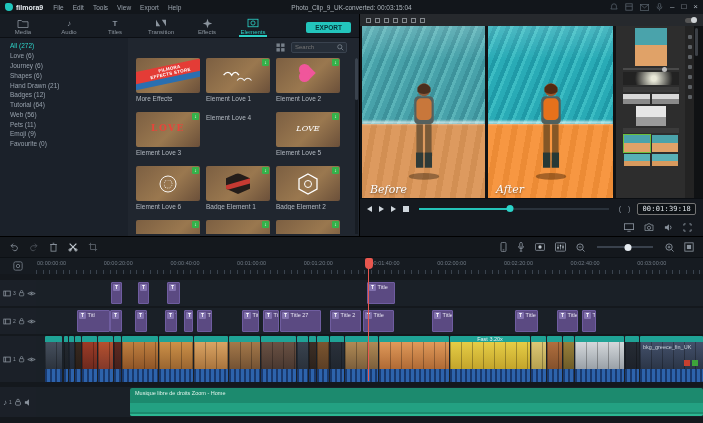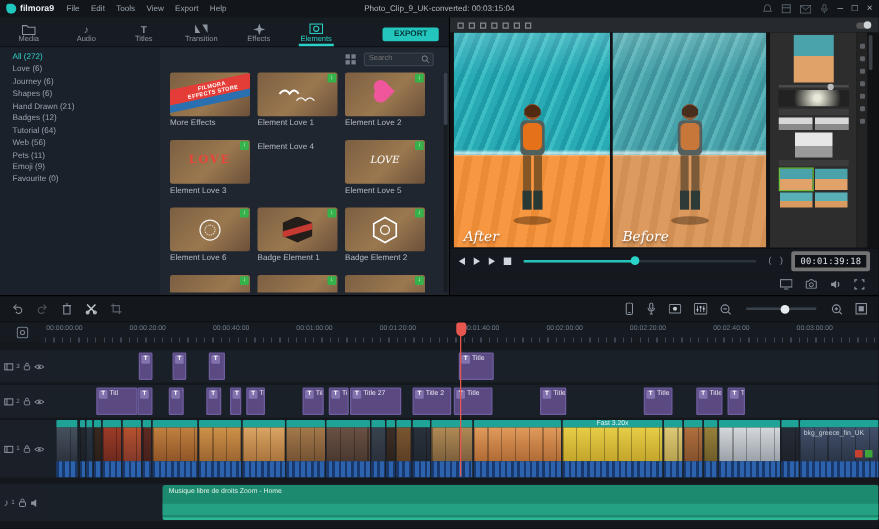--- a/index.html
+++ b/index.html
@@ -86,21 +86,21 @@
   .vid-scroll::after{content:"";position:absolute;top:2px;left:0.5px;width:3px;height:28px;background:#3c4046;border-radius:2px}
   .transport{height:20px;background:#15191f;border-top:1px solid #0b0e12;display:flex;align-items:center;padding:0 7px;gap:7px}
   .tb{width:0;height:0;border-style:solid}
   .tb.prev{border-width:3.5px 5px 3.5px 0;border-color:transparent #cfd6dc transparent transparent}
   .tb.play,.tb.next{border-width:3.5px 0 3.5px 5px;border-color:transparent transparent transparent #cfd6dc}
   .tb.stop{width:6px;height:6px;background:#cfd6dc;border:none}
   .pslider{flex:1;height:2px;background:#2a323b;position:relative;margin:0 3px}
   .pfill{height:2px;background:#24c3b9}
   .pknob{position:absolute;top:-2.5px;width:7px;height:7px;border-radius:50%;background:#2bd4c9;transform:translateX(-50%)}
   .bracket{font-size:7px;color:#8a939d}
-  .timecode{font-family:"DejaVu Sans Mono",monospace;font-size:7px;color:#dfe5ea;background:#0e1216;border:3px solid #737373;border-radius:2px;padding:1px 4px;letter-spacing:.2px}
+  .timecode{font-family:"DejaVu Sans Mono",monospace;font-size:7px;color:#dfe5ea;background:#0e1216;border:1px solid #737373;border-radius:2px;padding:1px 4px;letter-spacing:.2px}
   .preview-actions{height:18px;background:#15191f;display:flex;align-items:center;justify-content:flex-end;gap:10px;padding-right:11px}
   
   .timeline{height:187px;background:#14181d;border-top:1px solid #000;position:relative}
   .tl-toolbar{height:20px;display:flex;align-items:center;padding:0 9px;gap:10px}
   .tl-sp{flex:1}
   .zslider{width:56px;height:2px;background:#39414c;position:relative;margin:0 2px}
   .zknob{position:absolute;top:-2.5px;width:7px;height:7px;border-radius:50%;background:#e6ebf0;transform:translateX(-50%)}
   .tl-ruler{height:17px;display:flex;border-top:1px solid #0c1014}
   .corner{width:36px;display:flex;align-items:center;justify-content:center;background:#161b21}
   .ruler{flex:1;position:relative;background:#161b21}
@@ -356,55 +356,55 @@
           <span class="vti"></span>
             <span class="vti"></span>
             <span class="vti"></span>
             <span class="vti"></span>
             <span class="vti"></span>
             <span class="vti"></span>
             <span class="vti"></span>
           <span class="vtgl"></span>
         </div>
         <div class="vid-main">
+          <div class="pane before">
+            <div class="scene">
+              <div class="water"></div>
+              <div class="sand"></div>
+              <svg class="person" viewBox="0 0 24 46">
+                <ellipse cx="12" cy="44" rx="7" ry="1.6" fill="rgba(60,40,20,.45)"></ellipse>
+                <circle cx="12" cy="4" r="3" fill="#8a5a3c"></circle>
+                <path d="M9 3 q3 -3.5 6 0 l0 2 q-3 2 -6 0 z" fill="#4a2e1d"></path>
+                <rect x="7.5" y="7" width="9" height="13" rx="2" fill="#55605e"></rect>
+                <rect x="8.5" y="8" width="7" height="10" rx="2" fill="#c8773b"></rect>
+                <rect x="8.5" y="20" width="3" height="14" fill="#7a5a38"></rect>
+                <rect x="12.5" y="20" width="3" height="14" fill="#7a5a38"></rect>
+                <rect x="8.3" y="33" width="3.4" height="7" fill="#2e3a38"></rect>
+                <rect x="12.3" y="33" width="3.4" height="7" fill="#2e3a38"></rect>
+              </svg>
+            </div>
+            <div class="pane-label">Before</div>
+          </div>
           <div class="pane after">
             <div class="scene">
               <div class="water"></div>
               <div class="sand"></div>
               <svg class="person" viewBox="0 0 24 46">
                 <ellipse cx="12" cy="44" rx="7" ry="1.6" fill="rgba(60,40,20,.45)"></ellipse>
                 <circle cx="12" cy="4" r="3" fill="#8a5a3c"></circle>
                 <path d="M9 3 q3 -3.5 6 0 l0 2 q-3 2 -6 0 z" fill="#4a2e1d"></path>
                 <rect x="7.5" y="7" width="9" height="13" rx="2" fill="#55605e"></rect>
                 <rect x="8.5" y="8" width="7" height="10" rx="2" fill="#c8773b"></rect>
                 <rect x="8.5" y="20" width="3" height="14" fill="#7a5a38"></rect>
                 <rect x="12.5" y="20" width="3" height="14" fill="#7a5a38"></rect>
                 <rect x="8.3" y="33" width="3.4" height="7" fill="#2e3a38"></rect>
                 <rect x="12.3" y="33" width="3.4" height="7" fill="#2e3a38"></rect>
               </svg>
             </div>
             <div class="pane-label">After</div>
-          </div>
-          <div class="pane before">
-            <div class="scene">
-              <div class="water"></div>
-              <div class="sand"></div>
-              <svg class="person" viewBox="0 0 24 46">
-                <ellipse cx="12" cy="44" rx="7" ry="1.6" fill="rgba(60,40,20,.45)"></ellipse>
-                <circle cx="12" cy="4" r="3" fill="#8a5a3c"></circle>
-                <path d="M9 3 q3 -3.5 6 0 l0 2 q-3 2 -6 0 z" fill="#4a2e1d"></path>
-                <rect x="7.5" y="7" width="9" height="13" rx="2" fill="#55605e"></rect>
-                <rect x="8.5" y="8" width="7" height="10" rx="2" fill="#c8773b"></rect>
-                <rect x="8.5" y="20" width="3" height="14" fill="#7a5a38"></rect>
-                <rect x="12.5" y="20" width="3" height="14" fill="#7a5a38"></rect>
-                <rect x="8.3" y="33" width="3.4" height="7" fill="#2e3a38"></rect>
-                <rect x="12.3" y="33" width="3.4" height="7" fill="#2e3a38"></rect>
-              </svg>
-            </div>
-            <div class="pane-label">Before</div>
           </div>
           <div class="vid-panel">
             <div class="pp-photo"></div>
             <div class="pp-slider"></div>
             <div class="pp-flare"></div>
             <div class="pp-sect"></div>
             <div class="pp-row">
                 <div class="pp-bw"></div>
                 <div class="pp-bw"></div>
               </div>

